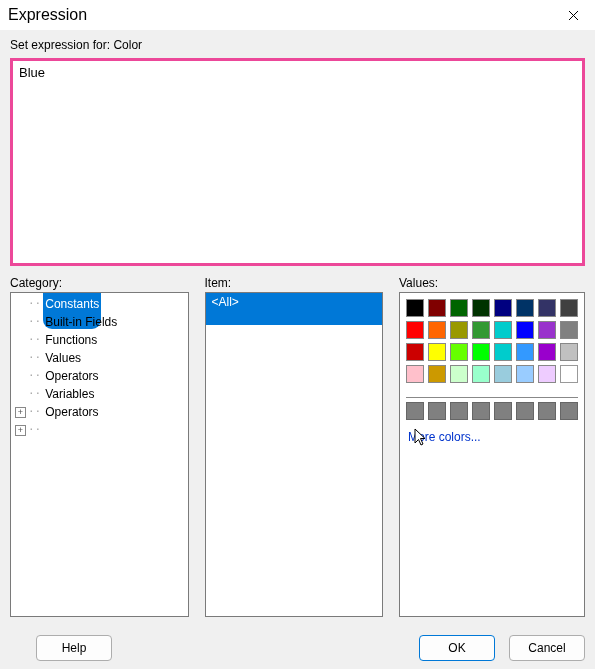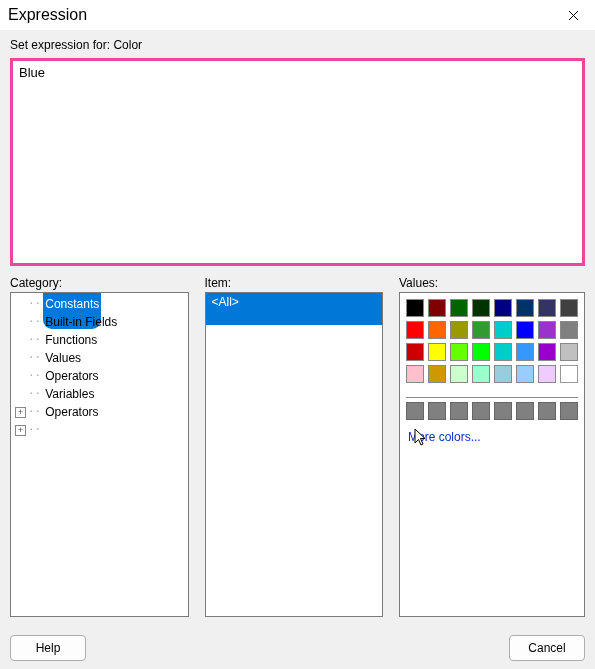--- a/index.html
+++ b/index.html
@@ -30,21 +30,21 @@
     .item-row { height: 32px; line-height: 18px; padding: 0 6px; cursor: pointer; }
     .item-row.selected { background: #0078d7; color: #fff; }
     .swatch-grid { padding: 6px; }
     .sw-row { display: flex; gap: 4px; margin-bottom: 4px; }
     .swatch { width: 18px; height: 18px; border: 1px solid #888; cursor: pointer; }
     .swatch.white { border: 1px solid #999; }
     .sep { border: none; border-top: 1px solid #888; margin: 4px 6px; }
     .extras { display: flex; gap: 4px; padding: 0 6px 4px 6px;}
     .extra-swatch { width: 18px; height: 18px; background: #808080; border: 1px solid #666; cursor: pointer; }
     .more-colors { color: #0033cc; padding: 6px 8px; cursor: pointer; }
-    .buttonbar { display: flex; padding: 8px 10px; gap: 14px; }
+    .buttonbar { display: flex; padding: 8px 10px; gap: 14px; margin-left: 26px; }
     .btn { height: 26px; min-width: 76px; padding: 0 14px; background: #fdfdfd; border: 1px solid #adadad; border-radius: 4px; cursor: pointer; font-size: 12px; }
     .btn.primary { border: 1px solid #0078d7; }
     .spacer { flex: 1; }
     .cursor { position: absolute; left: 414px; top: 428px; pointer-events: none; }
   </style>
 </head>
 <body>
 
 <div class="window">
 
@@ -181,20 +181,21 @@
           <div class="more-colors">More colors...</div>
         </div>
       </div>
 
     </div>
   </div>
 
   <div class="buttonbar">
     <button class="btn">Help</button>
     <div class="spacer"></div>
+    <button class="btn primary">OK</button>
     <button class="btn">Cancel</button>
   </div>
 
 </div>
 
 <svg class="cursor" width="16" height="20" viewBox="0 0 16 20">
   <path d="M1 1 L1 15 L4.5 11.5 L7 17 L9 16 L6.5 10.5 L11 10.5 Z" fill="#fff" stroke="#000" stroke-width="1"></path>
 </svg>
 
 </body></html>

